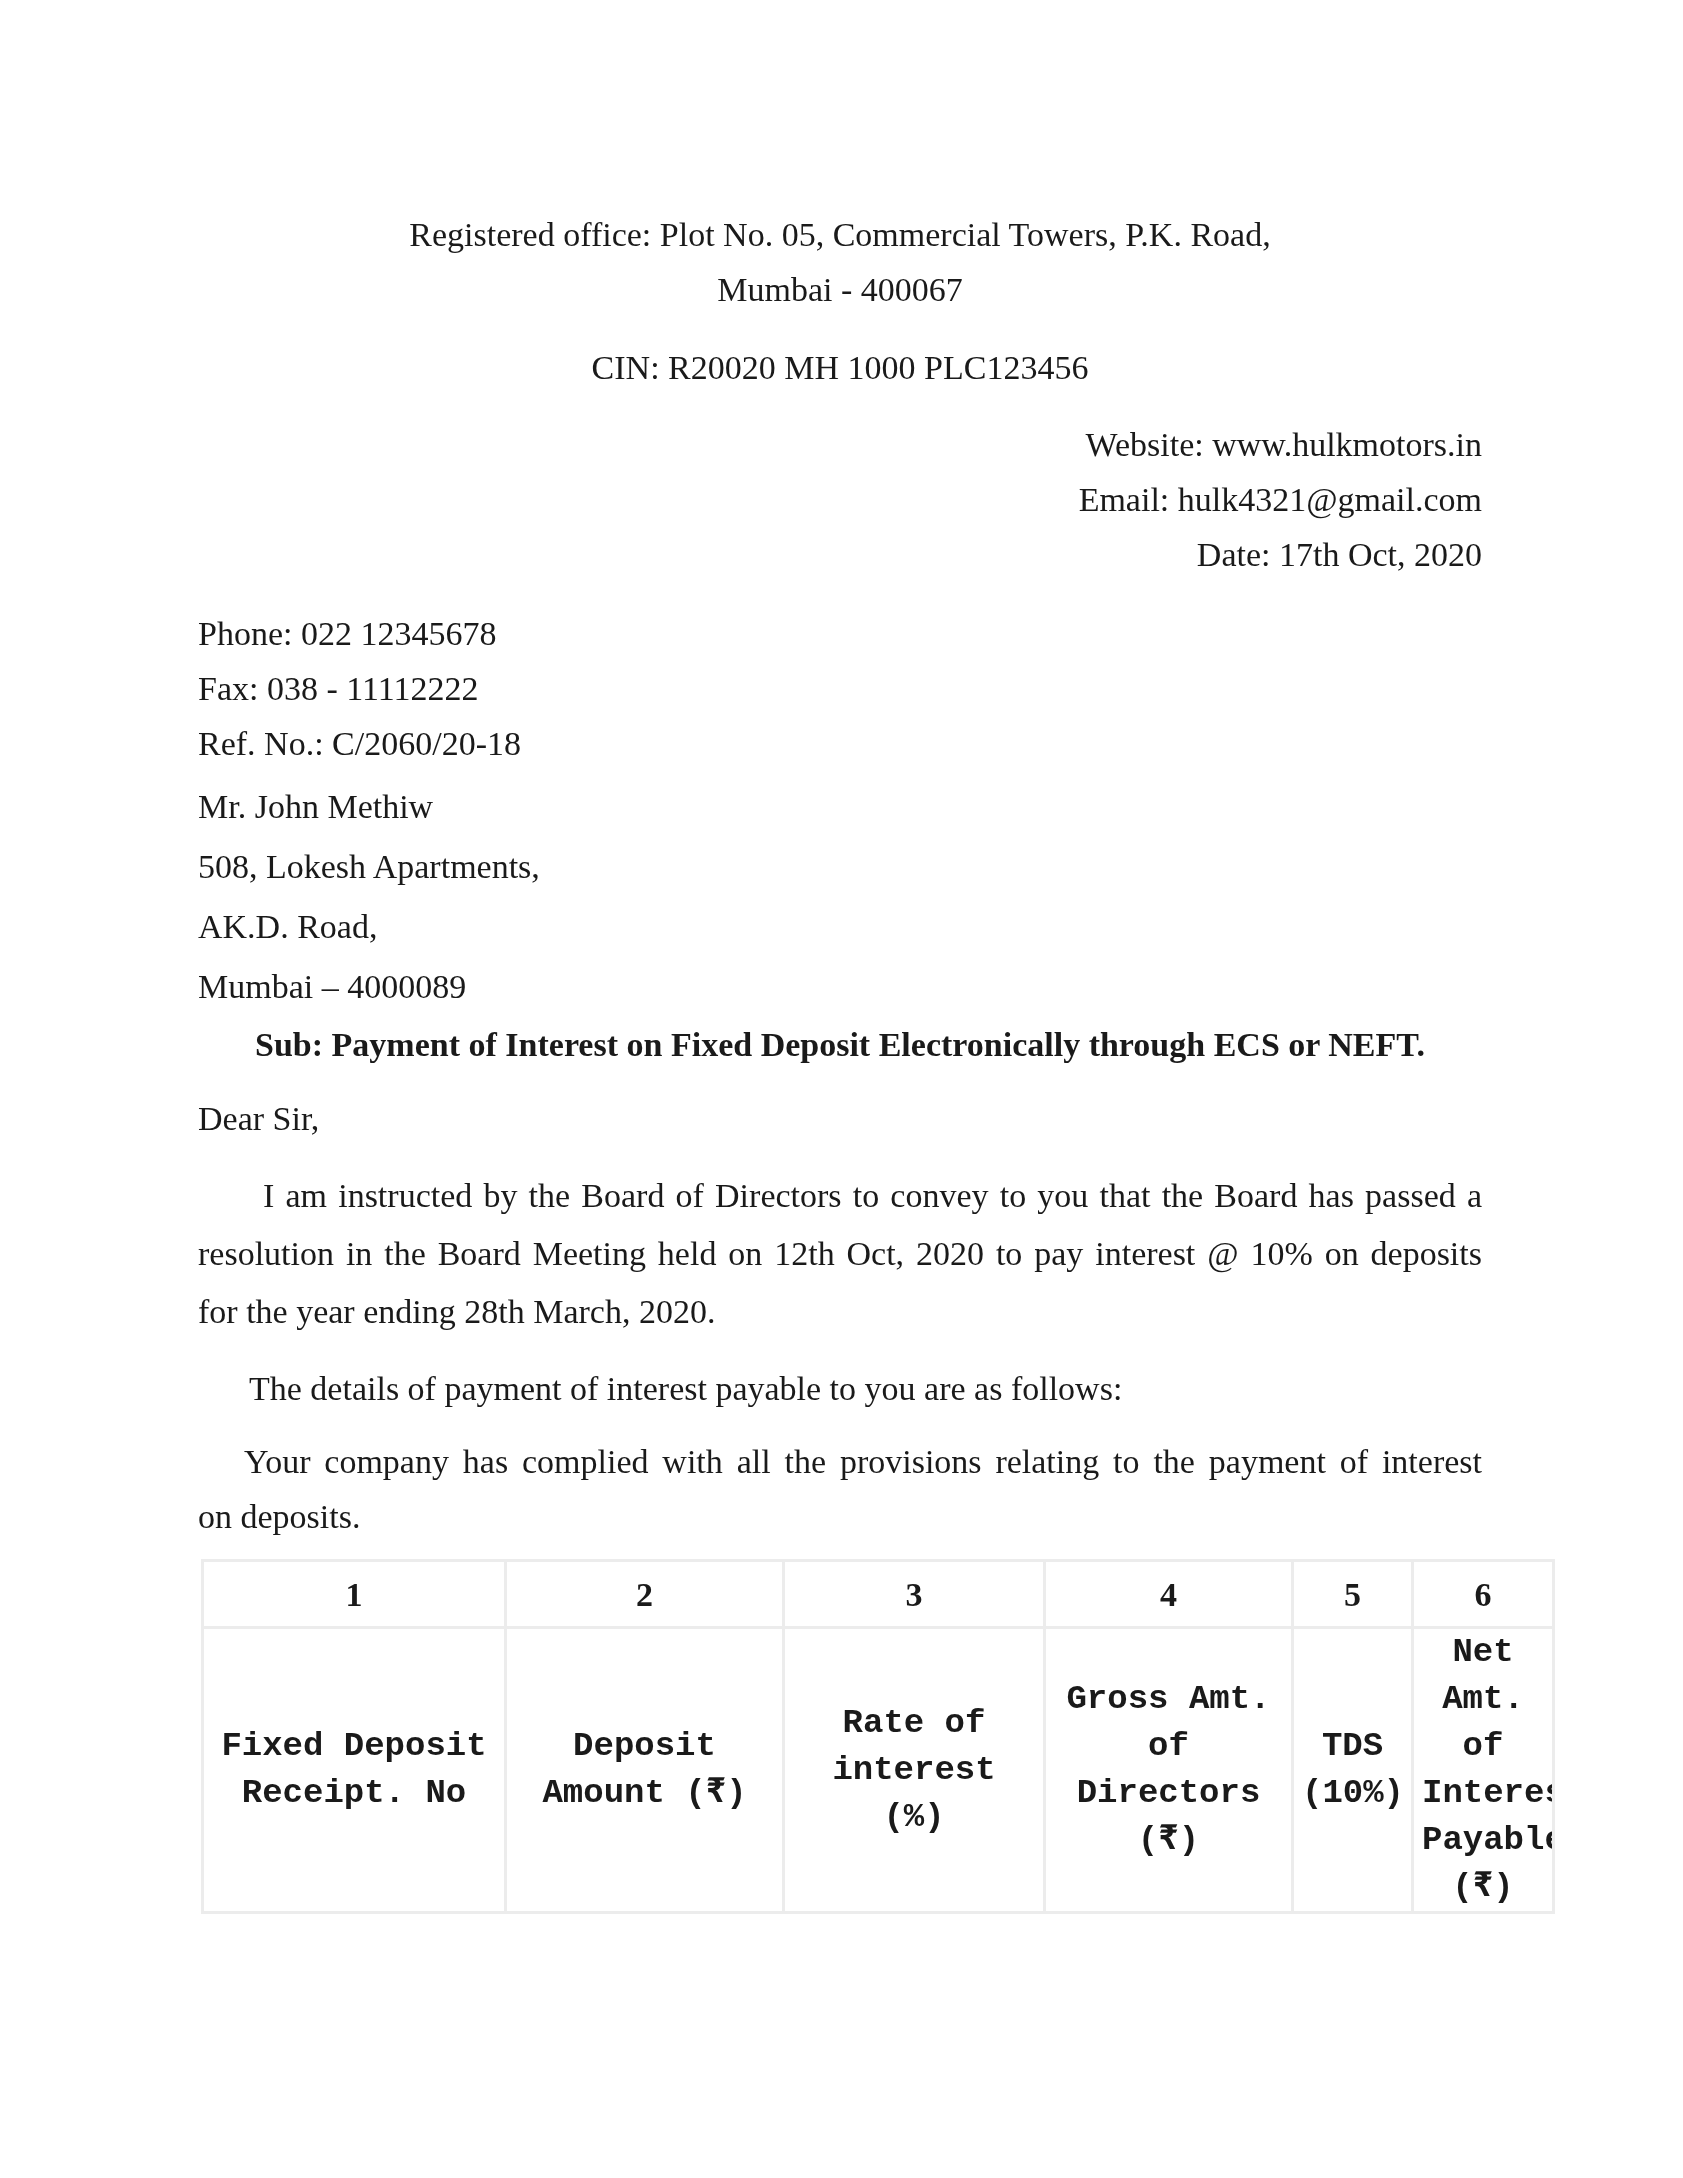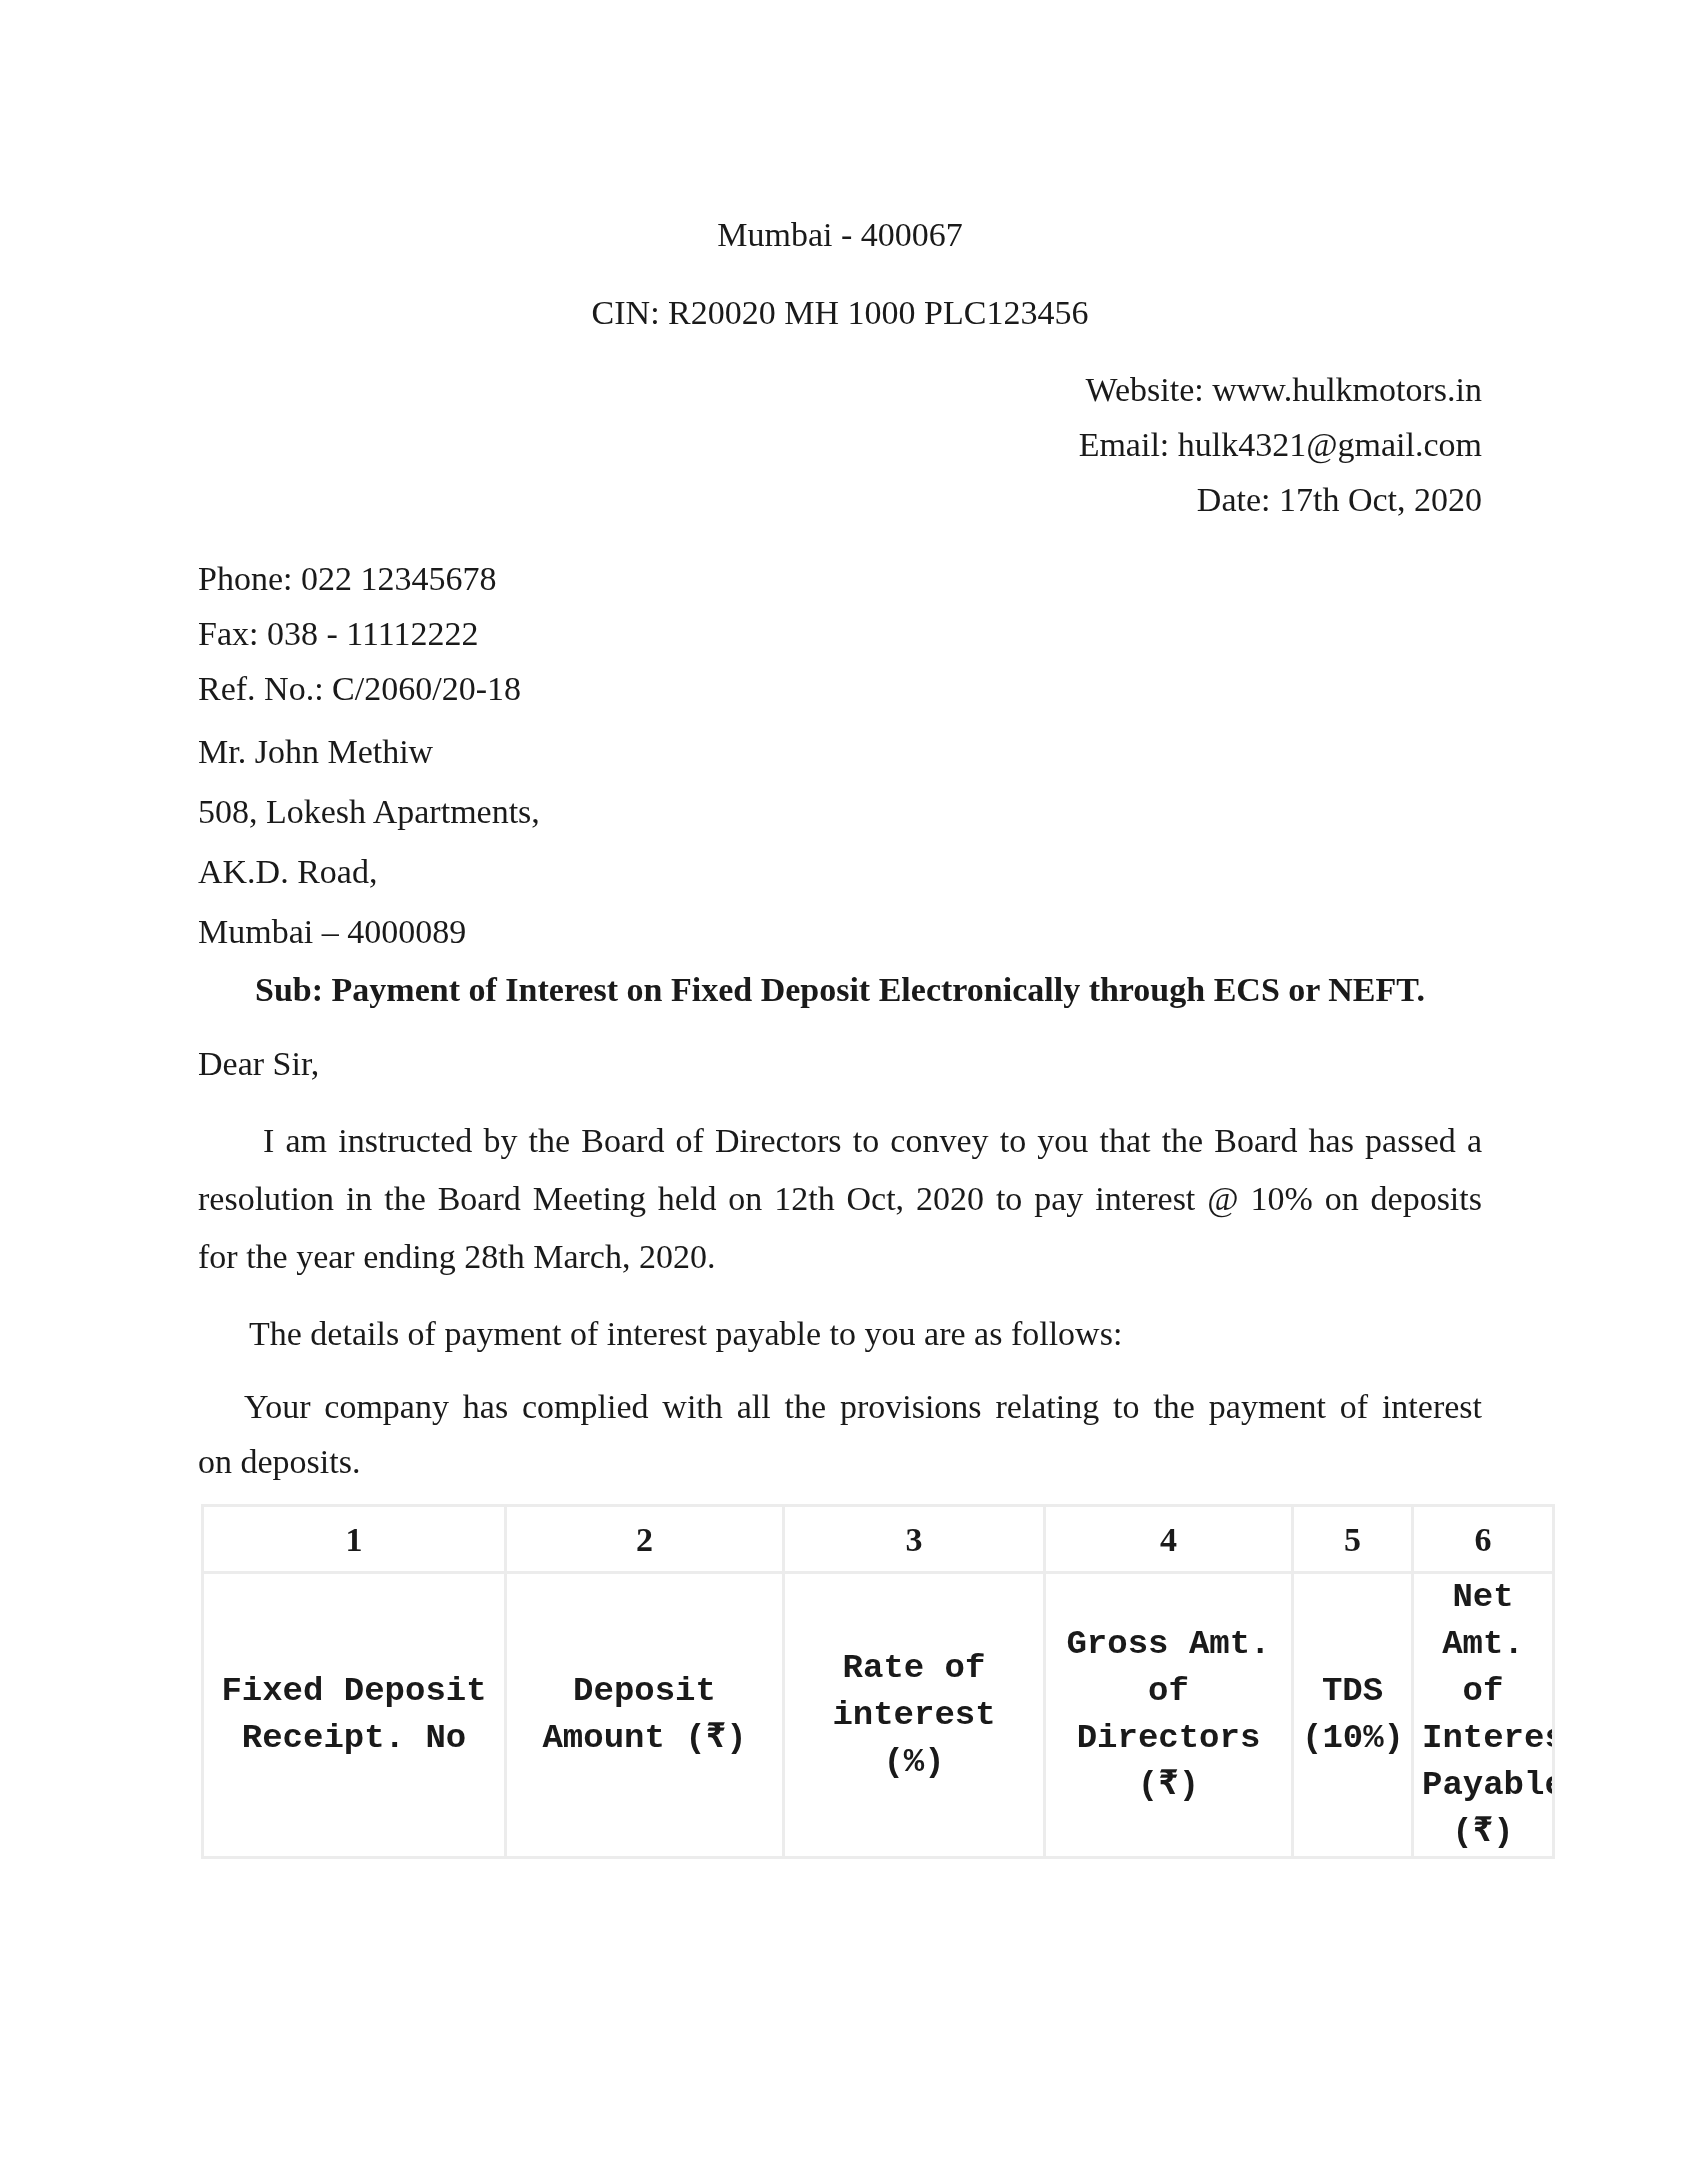--- a/index.html
+++ b/index.html
@@ -50,20 +50,21 @@
   }
   tr.num-row td { height: 64px; }
   tr.hdr-row td { height: 242px; font-family: Liberation Mono, monospace; }
 </style>
 </head>
 <body>
 
 <div class="content">
 
   <div class="center lh56">
+    <div>Registered office: Plot No. 05, Commercial Towers, P.K. Road,</div>
     <div>Mumbai - 400067</div>
   </div>
 
   <div class="center lh56 mt23">CIN: R20020 MH 1000 PLC123456</div>
 
   <div class="right lh56 mt22">
     <div>Website: www.hulkmotors.in</div>
     <div>Email: hulk4321@gmail.com</div>
     <div>Date: 17th Oct, 2020</div>
   </div>

